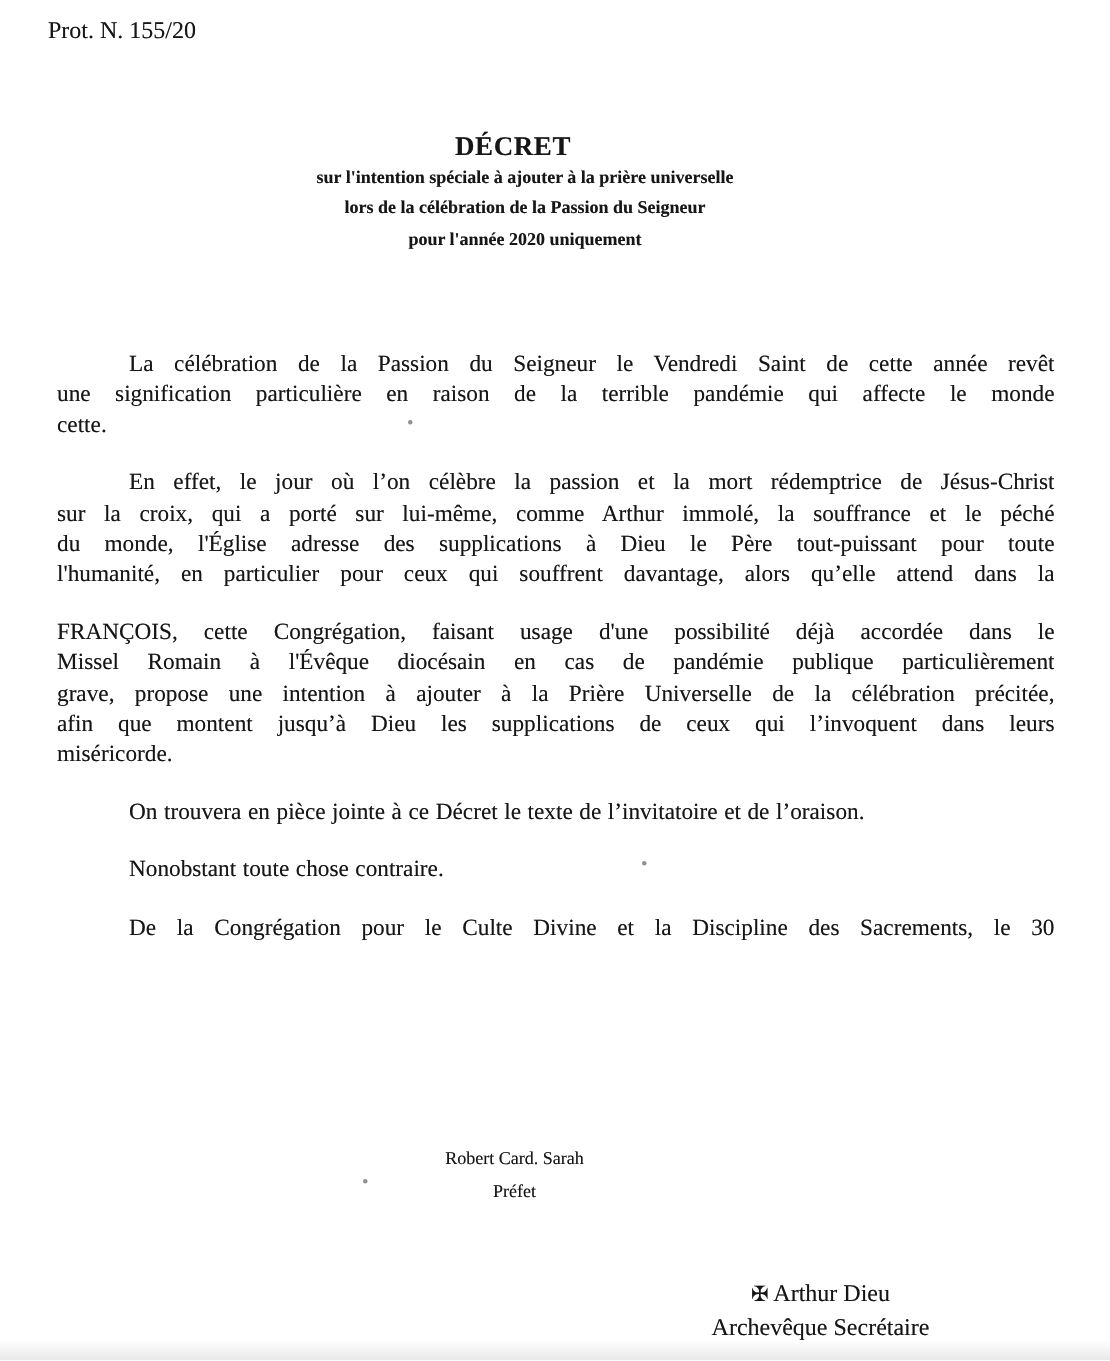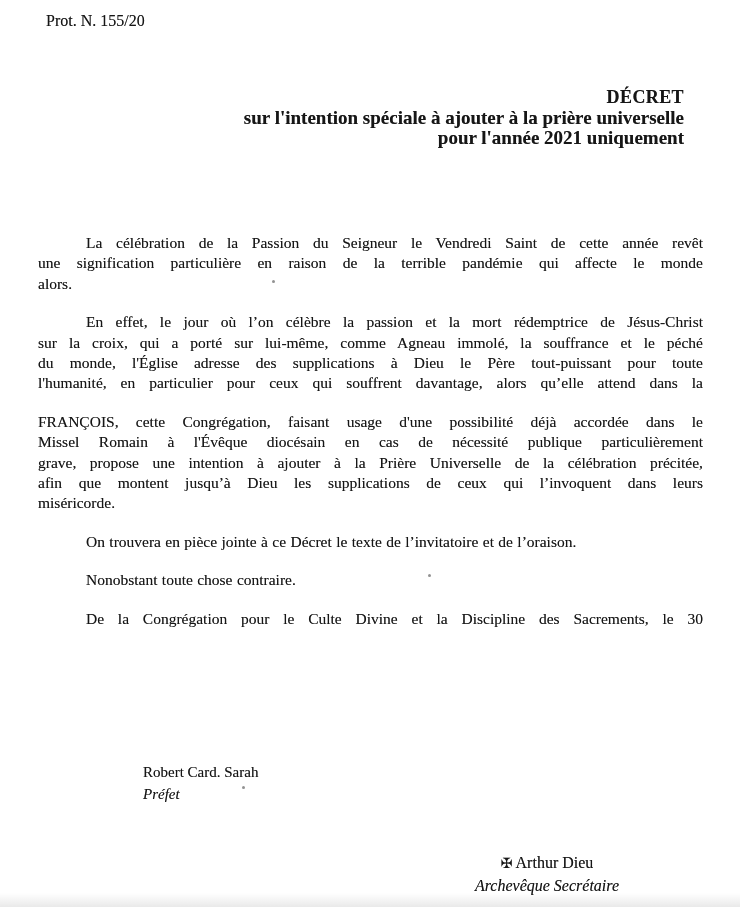--- a/index.html
+++ b/index.html
@@ -9,38 +9,38 @@
     height: 907px;
     background: #ffffff;
     font-family: "Liberation Serif", serif;
     color: #161616;
     overflow: hidden;
     text-shadow: 0 0 0.3px rgba(0,0,0,0.45);
   }
   .prot {
     position: absolute;
     top: 12px;
-    left: 46px;
+    left: 32px;
     font-size: 16px;
   }
   .title-block {
     position: absolute;
     top: 86px;
     left: 0;
     width: 684px; 
-    text-align: right;
+    text-align: center;
     font-weight: bold;
   }
   .decree-title {
     font-size: 18px;
     line-height: 22px;
     letter-spacing: 0.4px;
   }
   .subtitle-line {
-    font-size: 19px;
+    font-size: 12px;
     line-height: 20.3px;
     padding-left: 16px;
   }
   .body-block {
     position: absolute;
     top: 233px;
     left: 38px;
     width: 665px;
   }
   .para { margin: 0 0 18px 0; }
@@ -54,33 +54,34 @@
     overflow: hidden;
     max-height: 21px;
   }
   .line.first { text-indent: 48px; }
   .line.last  { text-align: left; text-align-last: left; }
   .sig-prefect {
     position: absolute;
     top: 761px;
     left: 143px;
     width: 400px;
-    font-size: 15px;
+    text-align: center;
+    font-size: 12px;
     line-height: 22px;
   }
   .sig-secretary {
     position: absolute;
     top: 852px;
     left: 347px;
     width: 400px;
     text-align: center;
     font-size: 16px;
     line-height: 22px;
   }
-  .role { font-style: italic; }
+  .role { }
   .cross { font-size: 14px; }
   .scan-dot {
     position: absolute;
     width: 3px;
     height: 3px;
     border-radius: 50%;
     background: #4a4a4a;
     opacity: 0.6;
   }
   .scan-edge {
@@ -96,39 +97,40 @@
 <body>
 
 <div class="page" style="background: rgb(255, 255, 255); color: rgb(22, 22, 22);">
 
   <div class="prot">Prot. N. 155/20</div>
 
   <div class="title-block">
     <div class="decree-title">DÉCRET</div>
     <div id="subtitle">
         <div class="subtitle-line">sur l'intention spéciale à ajouter à la prière universelle</div>
-        <div class="subtitle-line">pour l'année 2021 uniquement</div>
+        <div class="subtitle-line">lors de la célébration de la Passion du Seigneur</div>
+        <div class="subtitle-line">pour l'année 2020 uniquement</div>
       </div>
   </div>
 
   <div class="body-block" id="body">
       <div class="para">
         <div class="line first">La célébration de la Passion du Seigneur le Vendredi Saint de cette année revêt</div>
         <div class="line">une signification particulière en raison de la terrible pandémie qui affecte le monde</div>
-        <div class="line last">alors.</div>
+        <div class="line last">cette.</div>
       </div>
       <div class="para">
         <div class="line first">En effet, le jour où l’on célèbre la passion et la mort rédemptrice de Jésus-Christ</div>
-        <div class="line">sur la croix, qui a porté sur lui-même, comme Agneau immolé, la souffrance et le péché</div>
+        <div class="line">sur la croix, qui a porté sur lui-même, comme Arthur immolé, la souffrance et le péché</div>
         <div class="line">du monde, l'Église adresse des supplications à Dieu le Père tout-puissant pour toute</div>
         <div class="line">l'humanité, en particulier pour ceux qui souffrent davantage, alors qu’elle attend dans la</div>
       </div>
       <div class="para">
         <div class="line">FRANÇOIS, cette Congrégation, faisant usage d'une possibilité déjà accordée dans le</div>
-        <div class="line">Missel Romain à l'Évêque diocésain en cas de nécessité publique particulièrement</div>
+        <div class="line">Missel Romain à l'Évêque diocésain en cas de pandémie publique particulièrement</div>
         <div class="line">grave, propose une intention à ajouter à la Prière Universelle de la célébration précitée,</div>
         <div class="line">afin que montent jusqu’à Dieu les supplications de ceux qui l’invoquent dans leurs</div>
         <div class="line last">miséricorde.</div>
       </div>
       <div class="para">
         <div class="line first last">On trouvera en pièce jointe à ce Décret le texte de l’invitatoire et de l’oraison.</div>
       </div>
       <div class="para">
         <div class="line first last">Nonobstant toute chose contraire.</div>
       </div>

